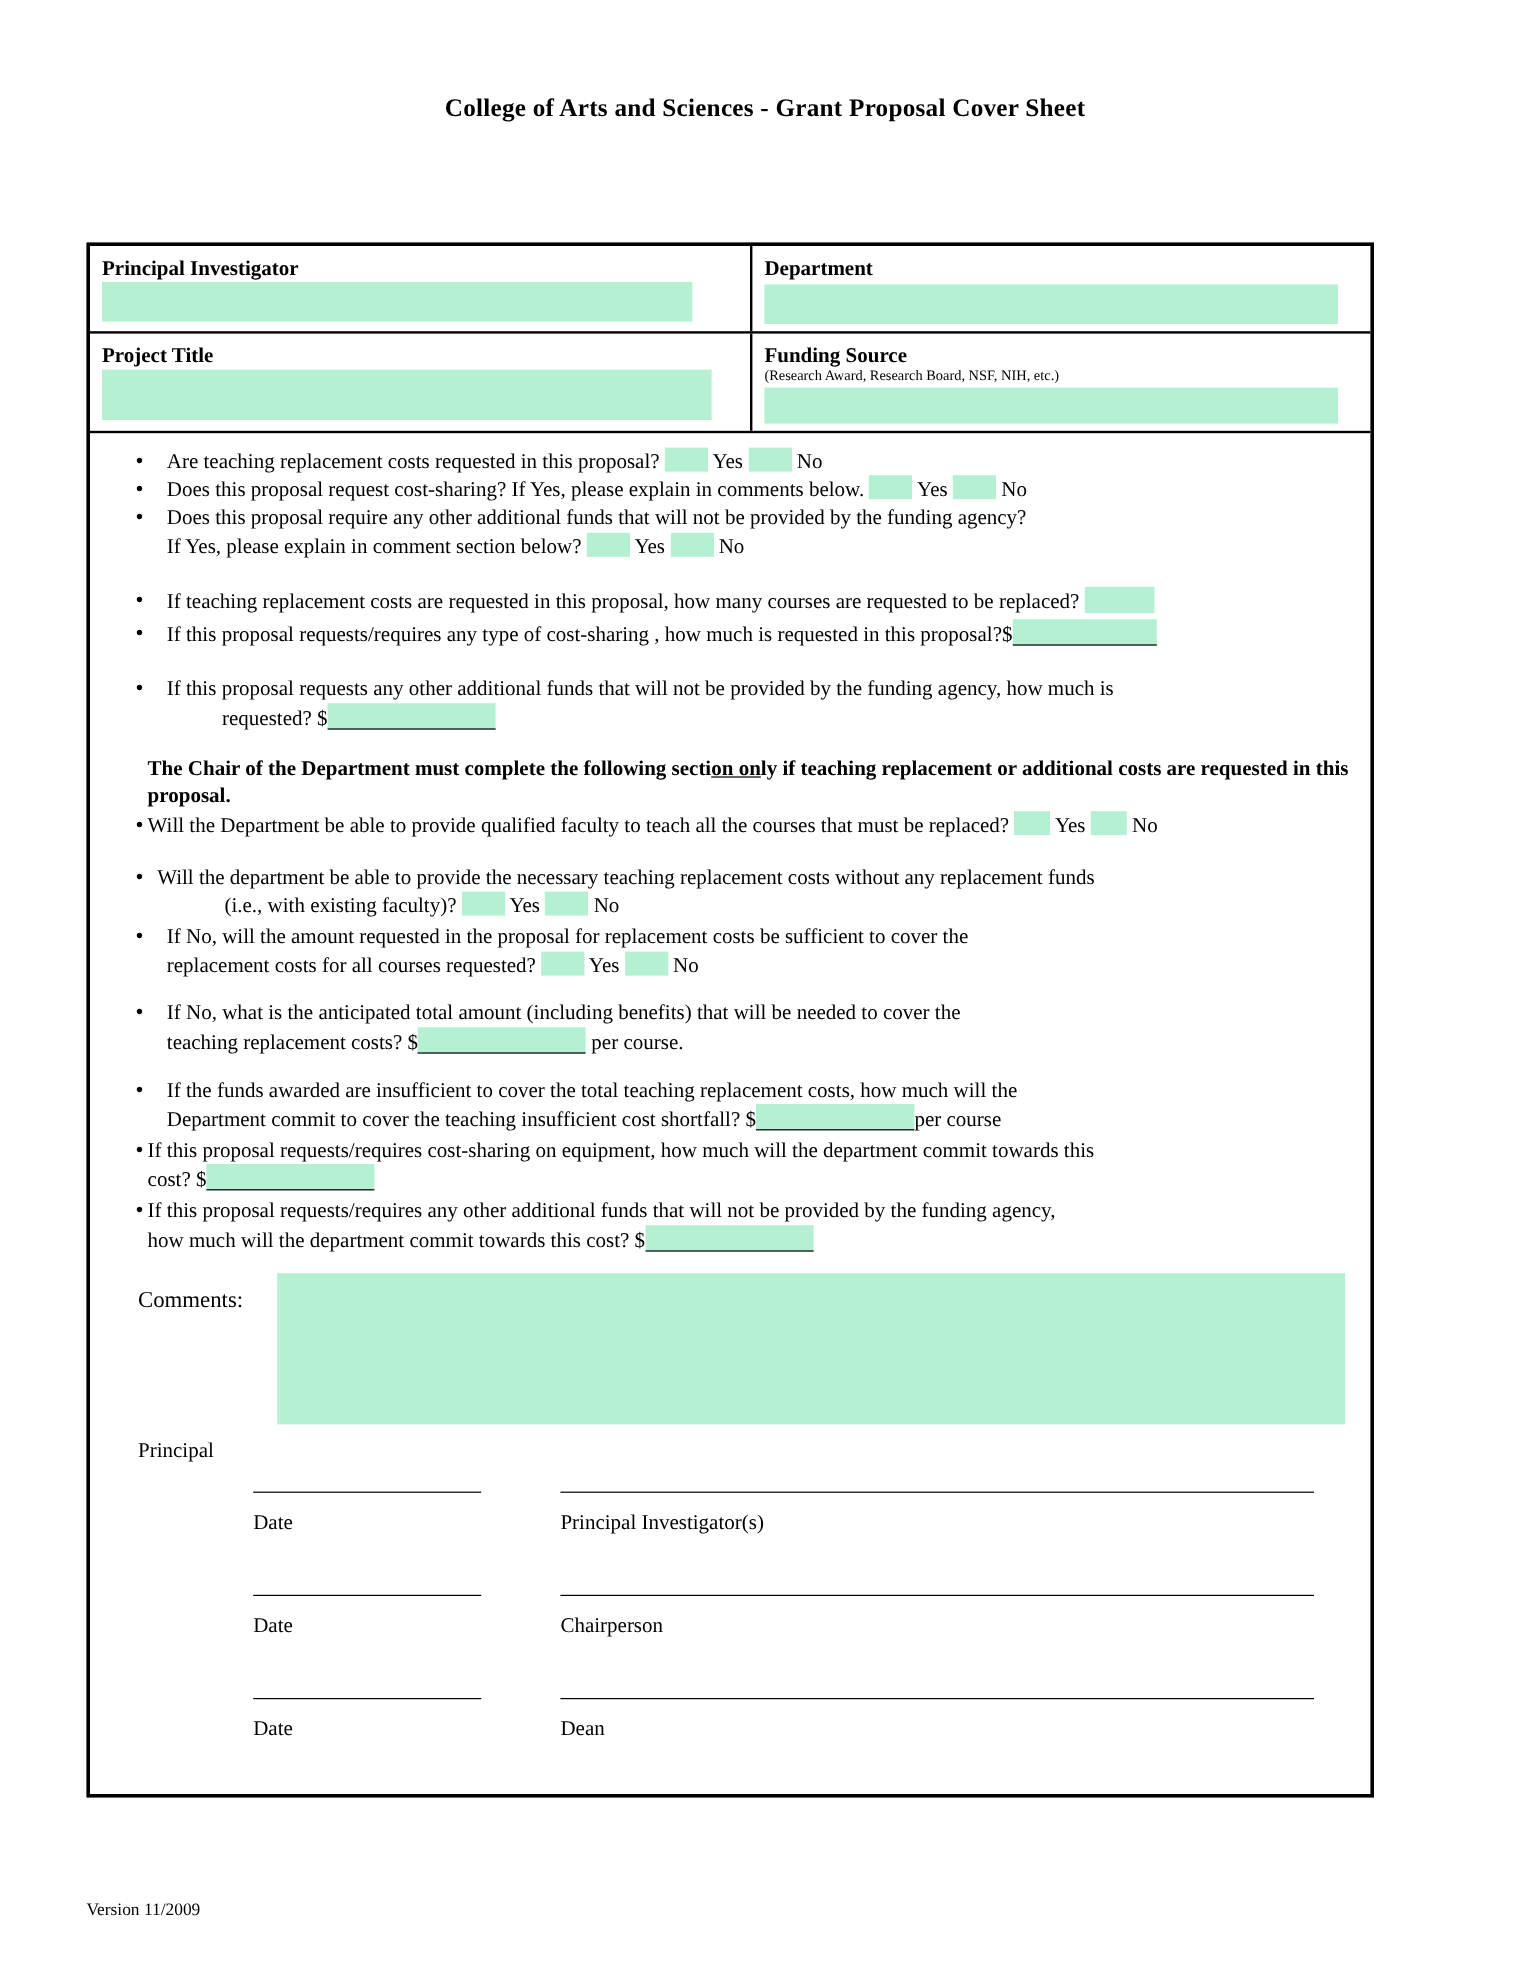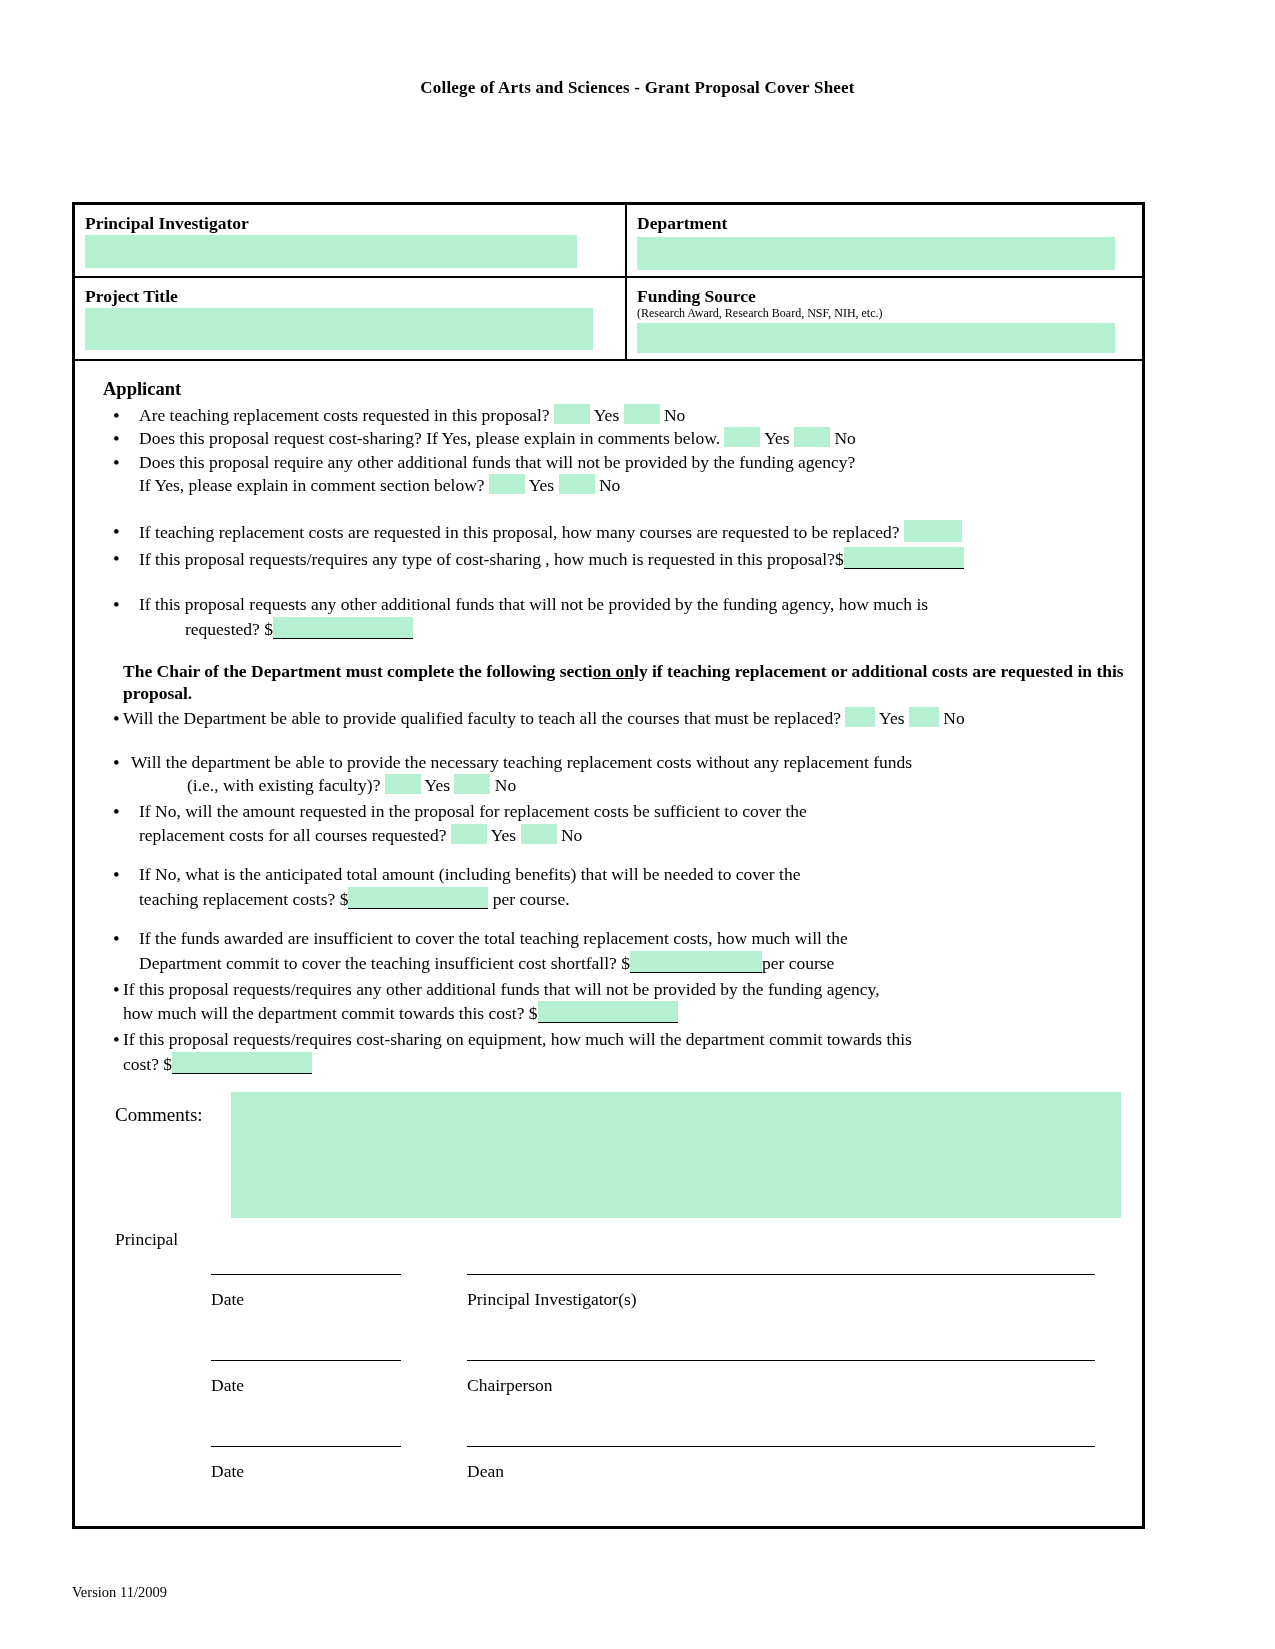--- a/index.html
+++ b/index.html
@@ -16,21 +16,21 @@
   }
   .page {
     position: relative;
     width: 1275px;
     height: 1649px;
     box-sizing: border-box;
   }
   .doc-title {
     text-align: center;
     font-weight: bold;
-    font-size: 17px;
+    font-size: 21px;
     margin-top: 78px;
     letter-spacing: 0.2px;
   }
   .form-box {
     position: absolute;
     left: 72px;
     top: 124px;
     width: 1073px;
     border: 3px solid #000;
     box-sizing: border-box;
@@ -251,21 +251,20 @@
       </div>
       <div class="cell-right">
         <div class="lbl-bold">Funding Source</div>
         <div class="lbl-plain">(Research Award, Research Board, NSF, NIH, etc.)</div>
         <div class="fill fund-fill"></div>
       </div>
     </div>
 
     <div class="body-sec">
 
-      <div class="sec-head">Applicant</div>
 
       <ul class="bullets tight">
         <li>
           <span>Are teaching replacement costs requested in this proposal?</span>
           <span class="chk"></span>
           <span>Yes</span>
           <span class="chk"></span>
           <span>No</span>
         </li>
         <li>
@@ -345,27 +344,27 @@
           <span>teaching replacement costs?</span>
           <span>$</span><span class="money m140"></span>
           <span>per course.</span>
         </li>
         <li class="nobullet sub-sq">
           <span>If the funds awarded are insufficient to cover the total teaching replacement costs, how much will the</span><br>
           <span>Department commit to cover the teaching insufficient cost shortfall?</span>
           <span>$</span><span class="money m132"></span><span>per course</span>
         </li>
         <li style="padding-left:32px">
+          <span>If this proposal requests/requires cost-sharing on equipment, how much will the department commit towards this</span><br>
+          <span>cost?</span>
+          <span>$</span><span class="money m140"></span>
+        </li>
+        <li style="padding-left:32px">
           <span>If this proposal requests/requires any other additional funds that will not be provided by the funding agency,</span><br>
           <span>how much will the department commit towards this cost?</span>
-          <span>$</span><span class="money m140"></span>
-        </li>
-        <li style="padding-left:32px">
-          <span>If this proposal requests/requires cost-sharing on equipment, how much will the department commit towards this</span><br>
-          <span>cost?</span>
           <span>$</span><span class="money m140"></span>
         </li>
       </ul>
 
       <div class="comments-wrap">
         <div class="comments-lbl">Comments:</div>
         <div class="comments-fill"></div>
       </div>
 
       <div class="sig-sec">

